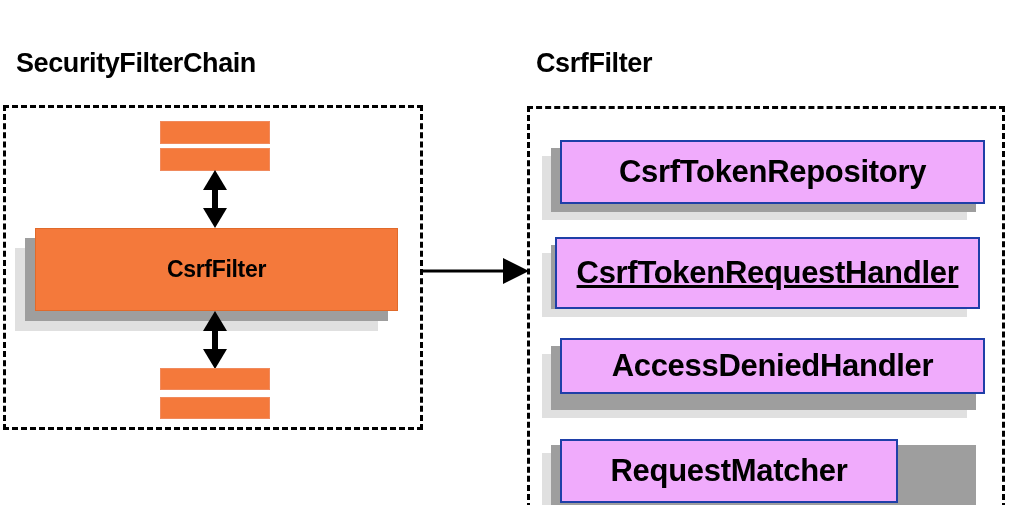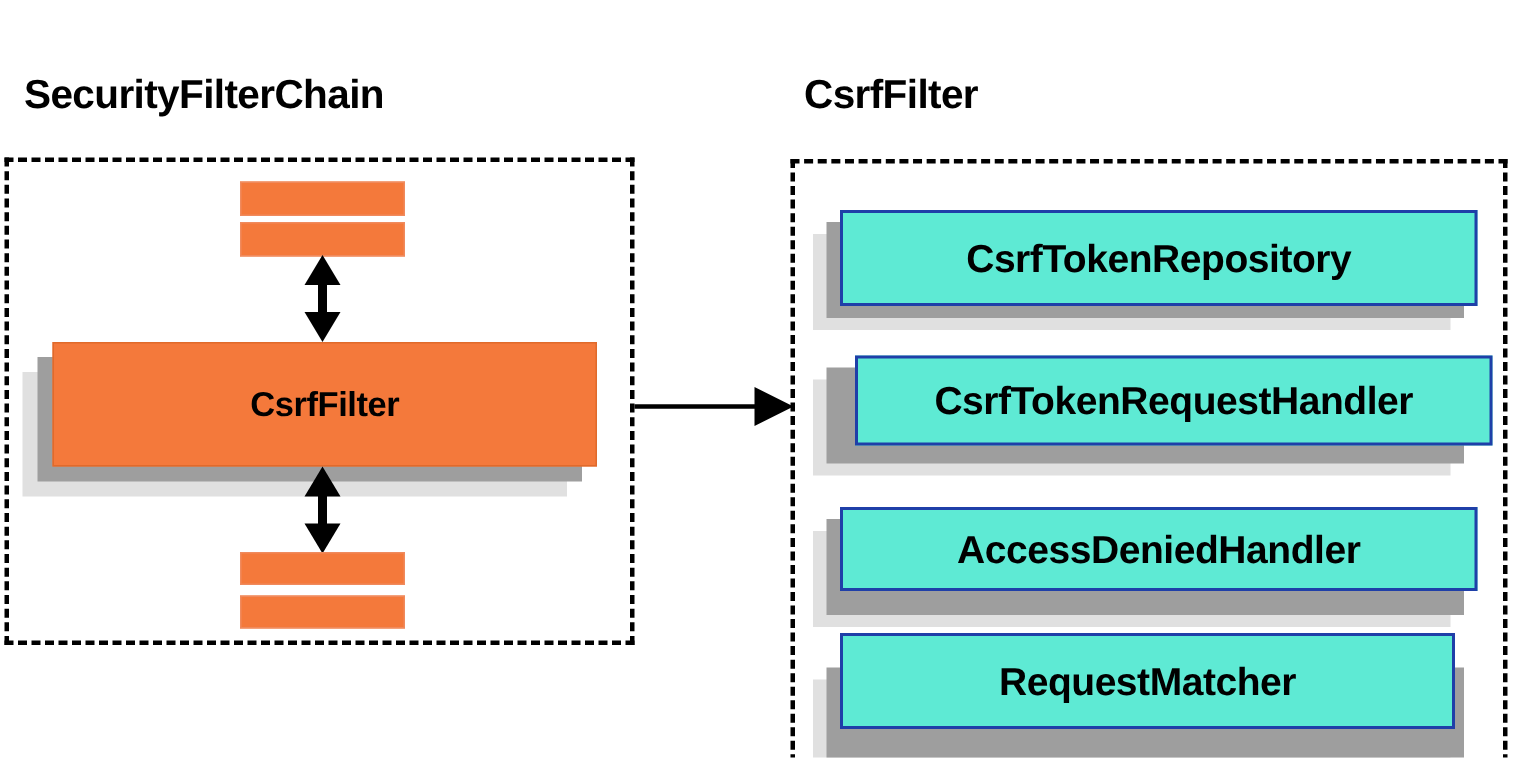--- a/index.html
+++ b/index.html
@@ -48,25 +48,25 @@
     border:1px solid #e06a2b;
     box-sizing:border-box;
     display:flex;align-items:center;justify-content:center;
     font-weight:bold;font-size:23px;color:#000000;
     letter-spacing:-0.3px;
   }
 
   
   .blue-box{
     position:absolute;
-    background:#5eead4;
+    background:#f0abfc;
     border:2px solid #1f3fa8;
     box-sizing:border-box;
     display:flex;align-items:center;justify-content:center;
-    font-weight:bold;font-size:26px;color:#000000;
+    font-weight:bold;font-size:31px;color:#000000;
     letter-spacing:-0.3px;
     white-space:nowrap;
   }
 
   
   .arrow-svg{position:absolute;overflow:visible;}
 </style>
 </head>
 <body>
 
@@ -106,23 +106,23 @@
   </svg>
 
   <div class="dashed-box" id="box-right"></div>
 
   <div class="shadow-far" style="left:542px;top:112px;width:425px;height:64px;"></div>
   <div class="shadow-near" style="left:551px;top:104px;width:425px;height:64px;"></div>
   <div class="blue-box" style="left:560px;top:96px;width:425px;height:64px;">CsrfTokenRepository</div>
 
   <div class="shadow-far" style="left:542px;top:209px;width:425px;height:64px;"></div>
   <div class="shadow-near" style="left:551px;top:201px;width:425px;height:64px;"></div>
-  <div class="blue-box" style="left:570px;top:193px;width:425px;height:60px;">CsrfTokenRequestHandler</div>
+  <div class="blue-box" style="left:555px;top:193px;width:425px;height:72px;text-decoration:underline;">CsrfTokenRequestHandler</div>
 
   <div class="shadow-far" style="left:542px;top:310px;width:425px;height:64px;"></div>
   <div class="shadow-near" style="left:551px;top:302px;width:425px;height:64px;"></div>
   <div class="blue-box" style="left:560px;top:294px;width:425px;height:56px;">AccessDeniedHandler</div>
 
   <div class="shadow-far" style="left:542px;top:409px;width:425px;height:64px;"></div>
   <div class="shadow-near" style="left:551px;top:401px;width:425px;height:64px;"></div>
-  <div class="blue-box" style="left:560px;top:378px;width:410px;height:64px;">RequestMatcher</div>
+  <div class="blue-box" style="left:560px;top:395px;width:338px;height:64px;">RequestMatcher</div>
 
 </div>
 
 </body></html>

